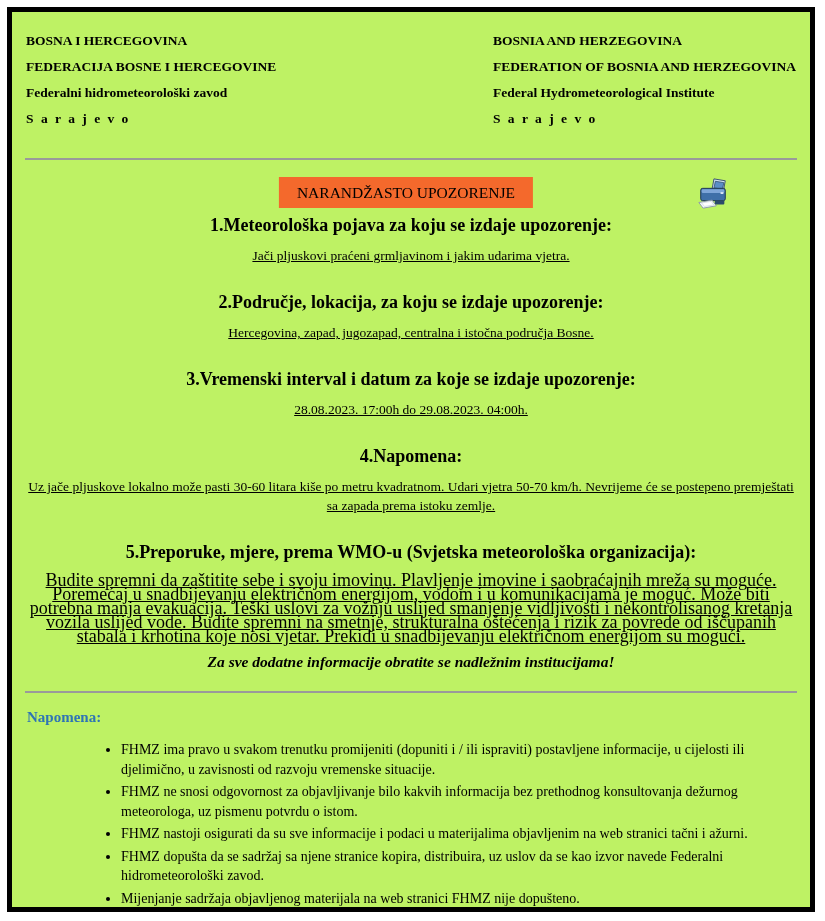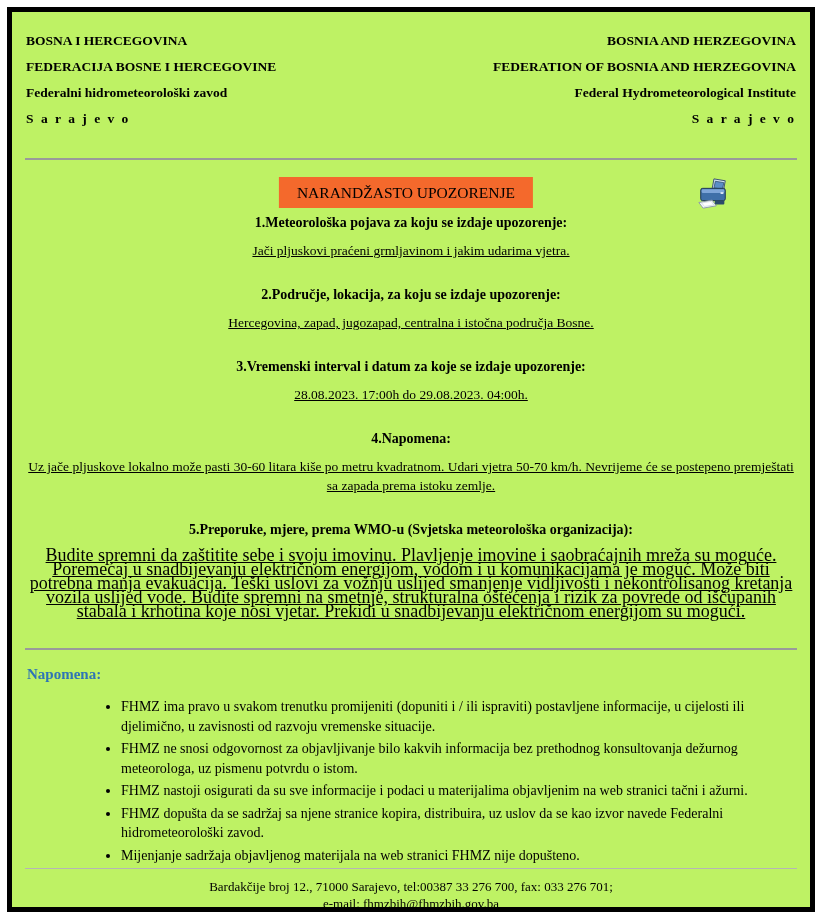--- a/index.html
+++ b/index.html
@@ -30,21 +30,21 @@
     display: flex;
     justify-content: space-between;
     padding: 16px 14px 0 14px;
   }
   .org-col div {
     font-weight: bold;
     font-size: 13.5px;
     line-height: 26px;
     white-space: nowrap;
   }
-  .org-col.right { text-align: right; }
+  .org-col.right { text-align: left; }
   .org-city { letter-spacing: 2px; }
   
   hr.rule {
     border: none;
     border-top: 2px solid #9a9a9a;
     margin: 0 13px;
     width: auto;
   }
   hr.rule.header-rule { margin-top: 26px; }
   hr.rule.notes-rule  { margin-top: 20px; }
@@ -76,21 +76,21 @@
     top: 0;
     width: 34px;
     height: 34px;
     cursor: pointer;
     display: inline-block;
   }
   
   main { margin-top: 38px; }
   section.warn-section { margin-bottom: 27px; text-align: center; }
   section.warn-section h2 {
-    font-size: 14px;
+    font-size: 18px;
     font-weight: bold;
     margin: 0 0 9px 0;
   }
   section.warn-section p {
     font-size: 13.5px;
     margin: 10px auto;
     max-width: 778px;
     line-height: 19px;
     text-decoration: underline;
   }
@@ -185,20 +185,21 @@
     <section class="warn-section">
       <h2>4.Napomena:</h2>
       <p>Uz jače pljuskove lokalno može pasti 30-60 litara kiše po metru kvadratnom. Udari vjetra 50-70 km/h. Nevrijeme će se postepeno premještati sa zapada prema istoku zemlje.</p>
     </section>
 
     <section class="warn-section s5">
       <h2>5.Preporuke, mjere, prema WMO-u (Svjetska meteorološka organizacija):</h2>
       <p>Budite spremni da zaštitite sebe i svoju imovinu. Plavljenje imovine i saobraćajnih mreža su moguće. Poremećaj u snadbijevanju električnom energijom, vodom i u komunikacijama je moguć. Može biti potrebna manja evakuacija. Teški uslovi za vožnju uslijed smanjenje vidljivosti i nekontrolisanog kretanja vozila uslijed vode. Budite spremni na smetnje, strukturalna oštećenja i rizik za povrede od iščupanih stabala i krhotina koje nosi vjetar. Prekidi u snadbijevanju električnom energijom su mogući.</p>
     </section>
 
+    <p class="closing">Za sve dodatne informacije obratite se nadležnim institucijama!</p>
   </main>
 
   <hr class="rule notes-rule">
 
   <section class="notes">
     <h3>Napomena:</h3>
     <ul>
       <li>FHMZ ima pravo u svakom trenutku promijeniti (dopuniti i / ili ispraviti) postavljene informacije, u cijelosti ili djelimično, u zavisnosti od razvoju vremenske situacije.</li>
       <li>FHMZ ne snosi odgovornost za objavljivanje bilo kakvih informacija bez prethodnog konsultovanja dežurnog meteorologa, uz pismenu potvrdu o istom.</li>
       <li>FHMZ nastoji osigurati da su sve informacije i podaci u materijalima objavljenim na web stranici tačni i ažurni.</li>

